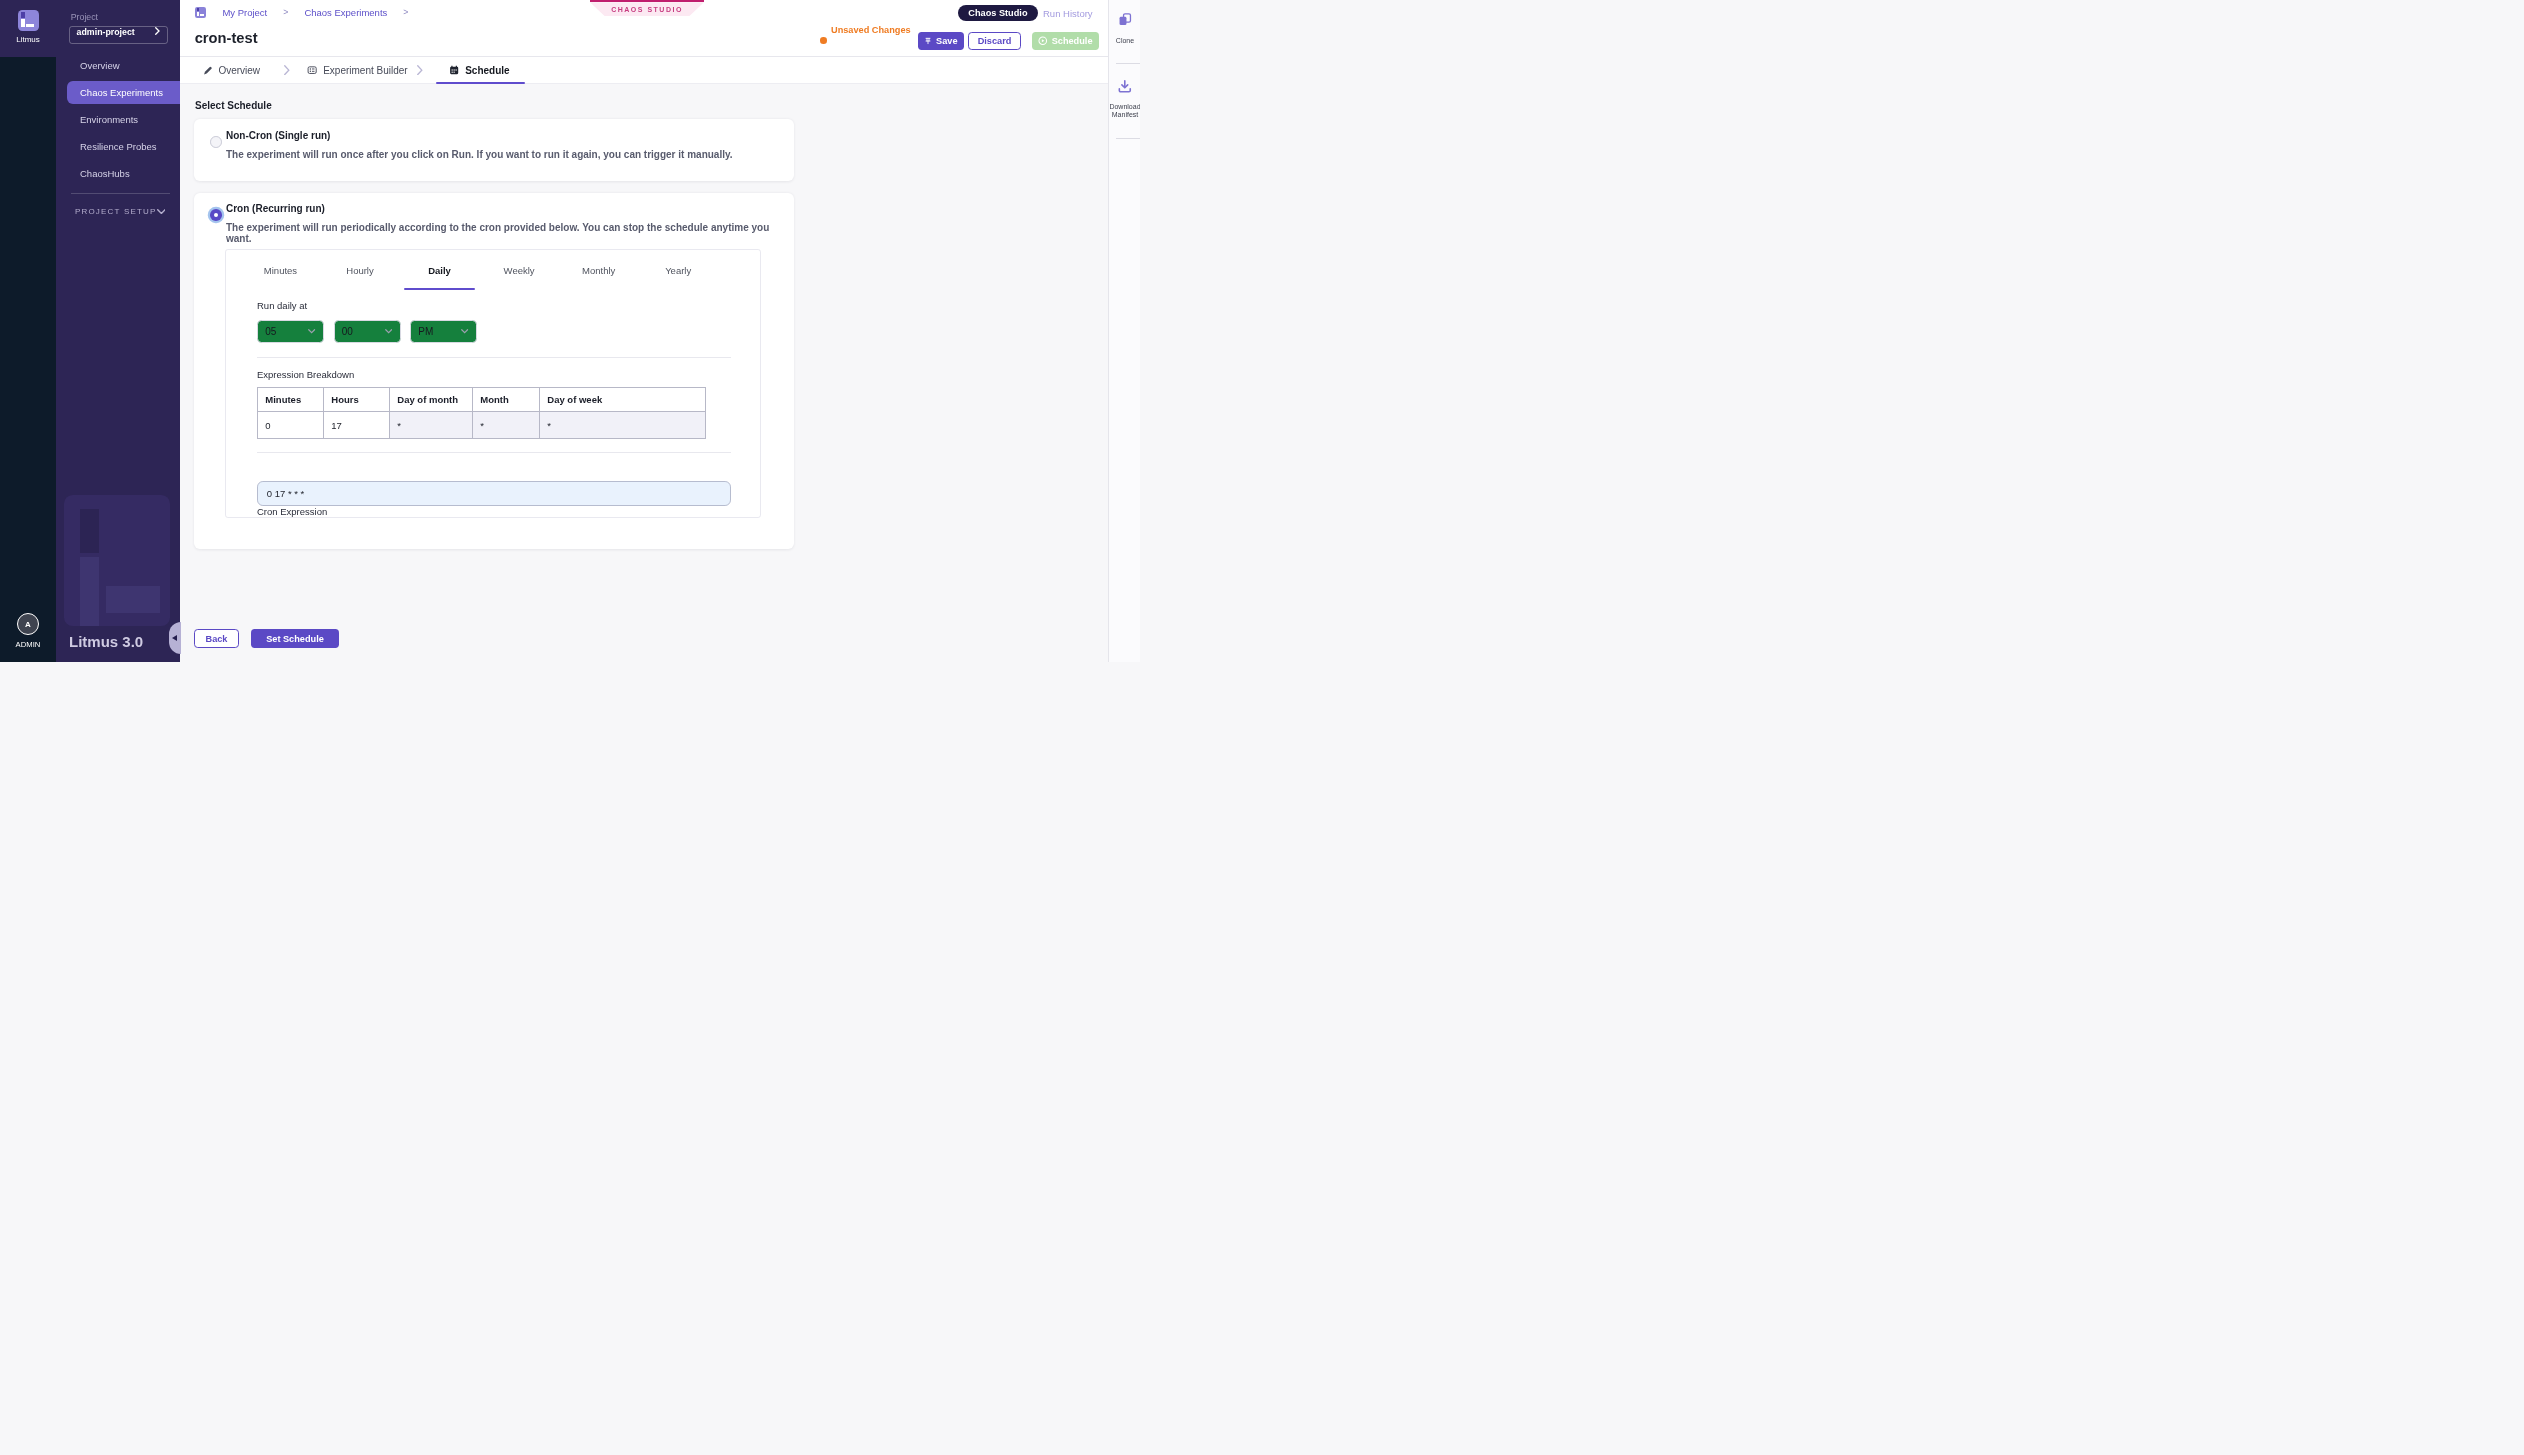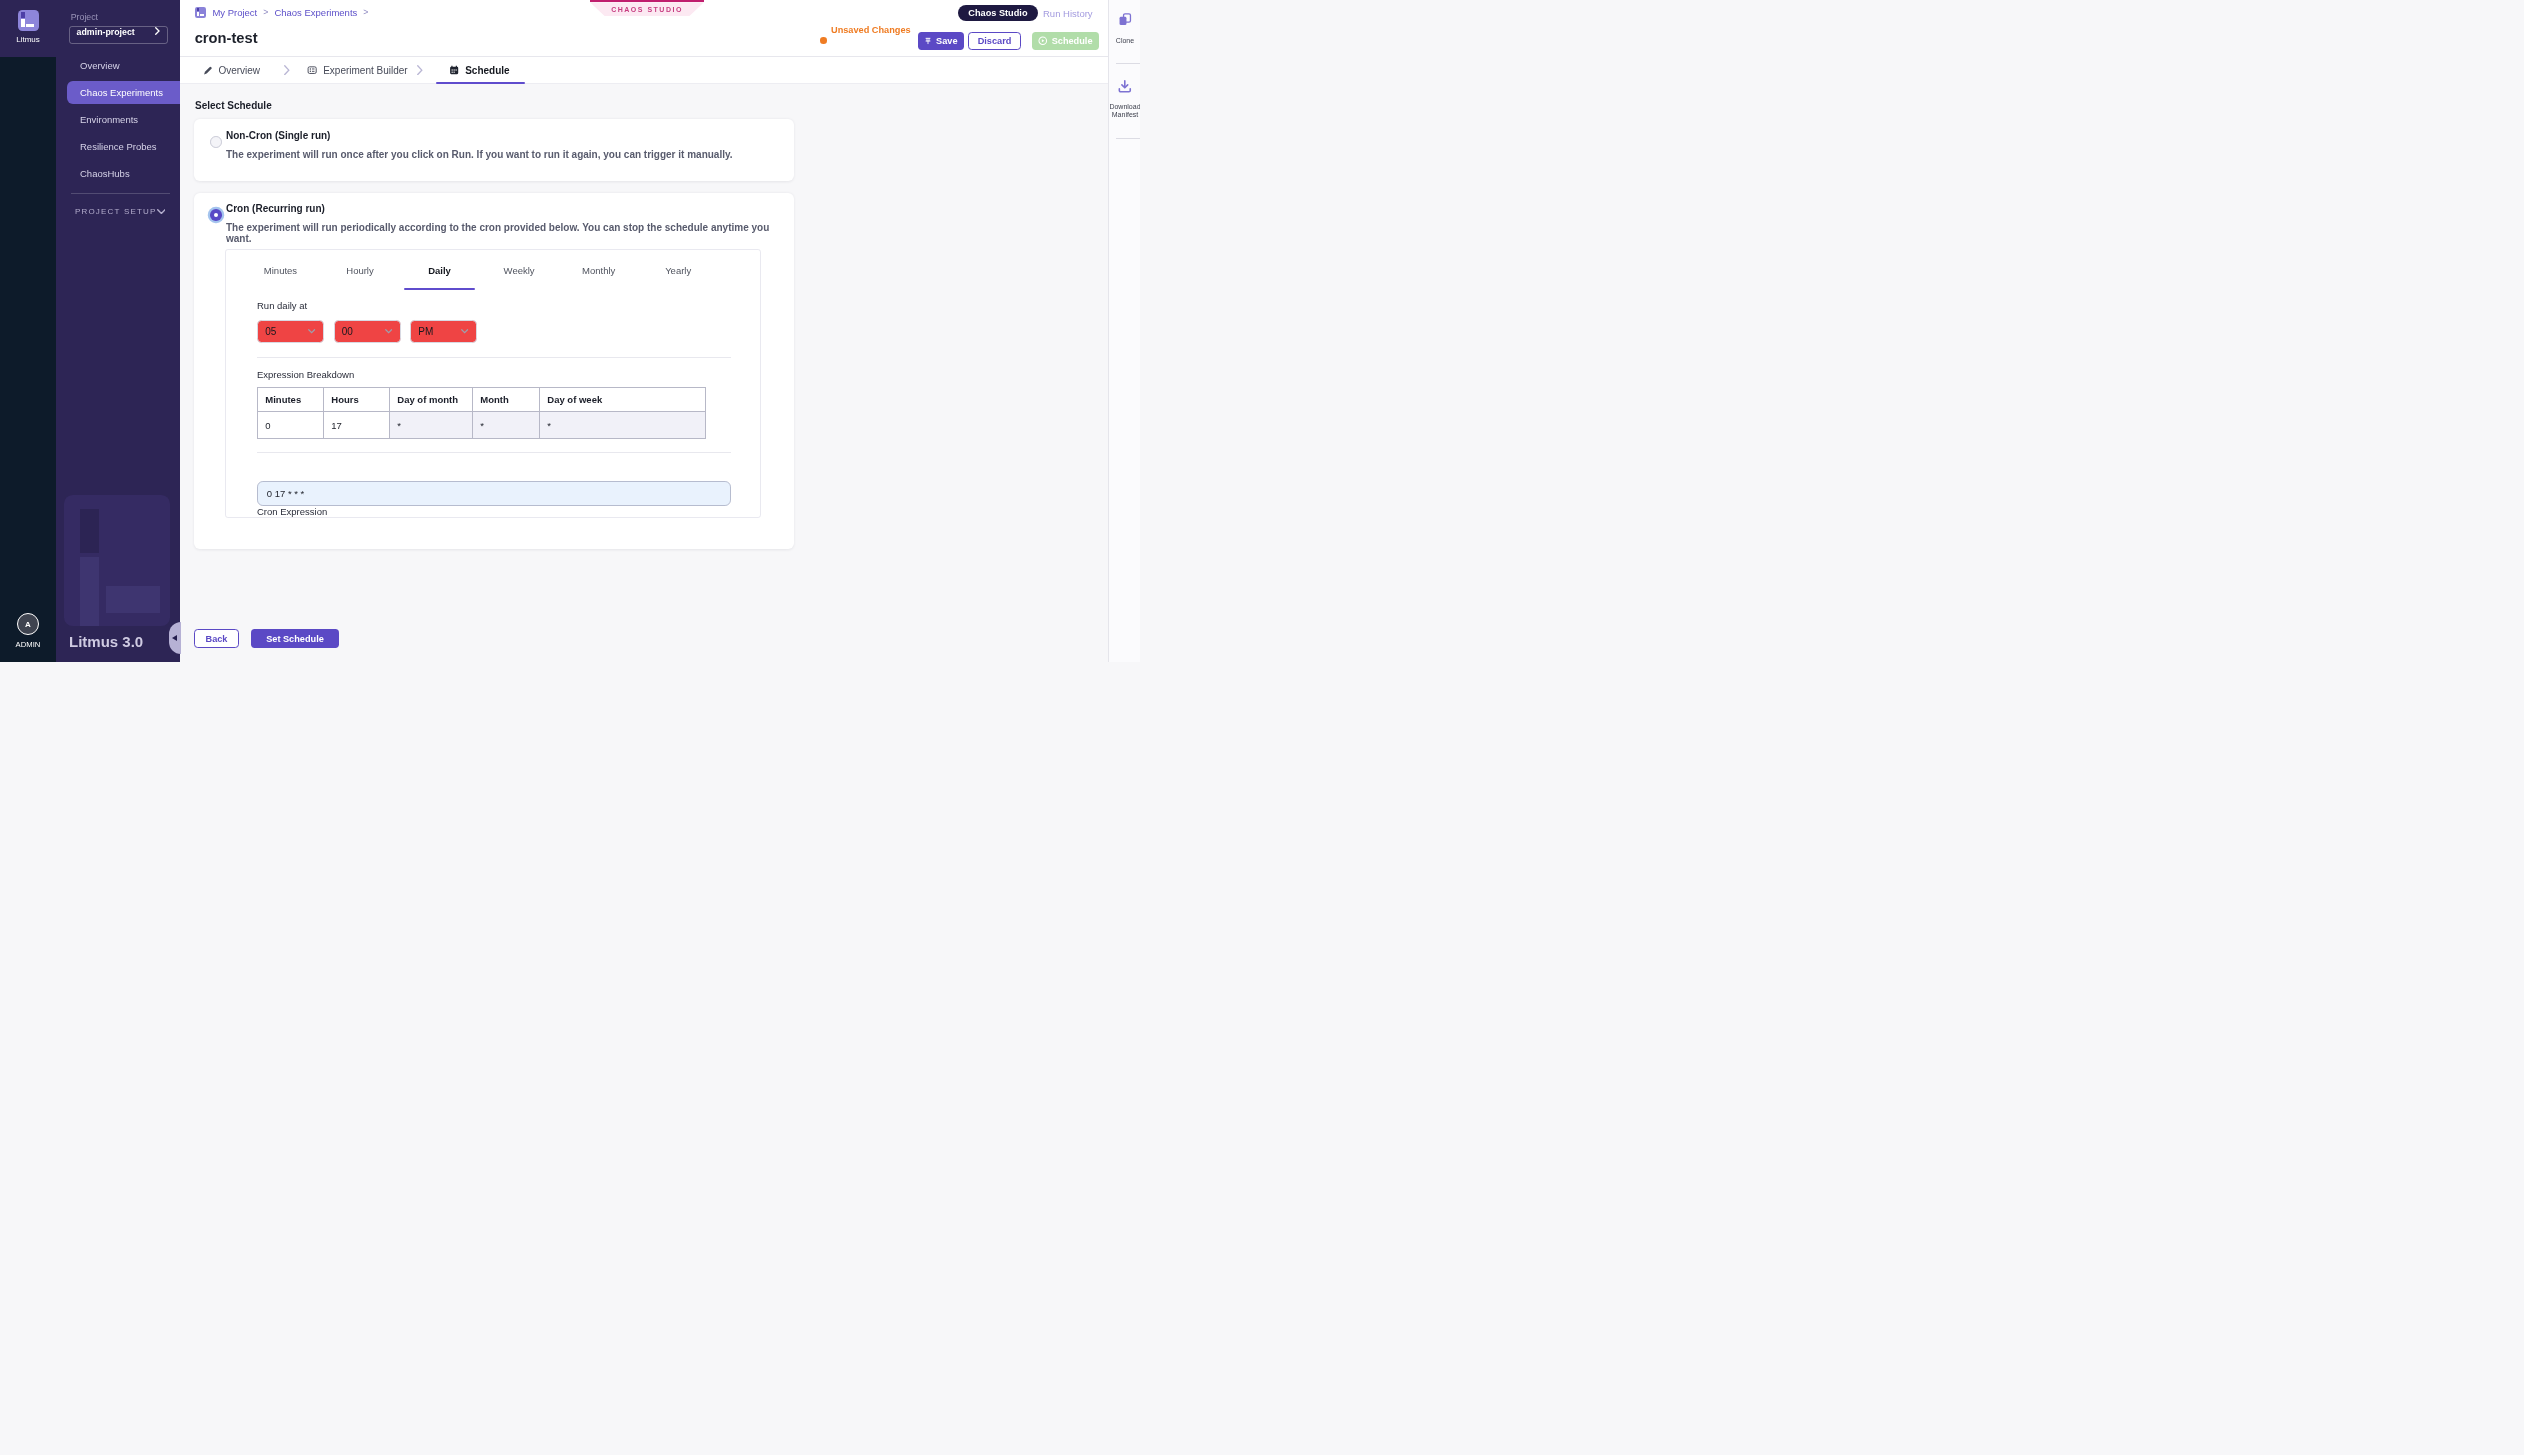--- a/index.html
+++ b/index.html
@@ -45,21 +45,21 @@
   .handle .tri{width:0;height:0;border-top:3.7px solid transparent;border-bottom:3.7px solid transparent;border-right:5.1px solid #241d4e;}
 
   
   .right-rail{position:absolute;left:1108px;top:0;width:32px;height:662px;background:#fbfbfd;border-left:0.7px solid #e5e5eb;}
   .rr-icon{position:absolute;left:0;width:32px;display:flex;justify-content:center;cursor:pointer;}
   .rr-label{position:absolute;left:0;width:32px;text-align:center;font-size:7px;color:#3c3f4c;line-height:8px;}
   .rr-div{position:absolute;left:6.6px;width:26px;height:0.7px;background:#dcdce4;}
 
   
   .header{position:absolute;left:180px;top:0;width:928px;height:57px;background:#fff;border-bottom:0.7px solid #e7e7ed;}
-  .crumbs{position:absolute;left:14.7px;top:6.6px;display:flex;align-items:center;gap:6px;font-size:9.5px;}
+  .crumbs{position:absolute;left:14.7px;top:6.6px;display:flex;align-items:center;gap:16px;font-size:9.5px;}
   .crumb-link{color:#5d50c9;cursor:pointer;}
   .crumb-sep{color:#8d87c0;font-size:8.8px;}
   .tile{width:11.7px;height:11.7px;border-radius:2.2px;background:#8a82d9;position:relative;flex:none;}
   .tile i{position:absolute;left:2.2px;top:5.1px;width:2.2px;height:4.4px;background:#fff;}
   .tile:before{content:"";position:absolute;left:2.2px;top:1.5px;width:2.2px;height:2.9px;background:#4d3fa6;}
   .tile:after{content:"";position:absolute;left:5.1px;top:7.3px;width:4.4px;height:2.2px;background:#fff;}
   .ribbon{position:absolute;left:410px;top:0;width:114px;height:16px;}
   .ribbon .bar{position:absolute;left:0;top:0;width:100%;height:2.2px;background:#c01e6e;}
   .ribbon .body{position:absolute;left:0;top:2.2px;width:100%;height:14px;background:#fce9f2;
        clip-path:polygon(0 0,100% 0,87% 100%,13% 100%);display:flex;align-items:center;justify-content:center;}
@@ -94,21 +94,21 @@
   .opt-title{position:absolute;left:32px;font-size:10px;font-weight:700;color:#1b1e29;}
   .opt-desc{position:absolute;left:32px;font-size:10px;color:#585b6d;font-weight:bold;}
 
   .inner{position:absolute;left:31px;top:56px;width:536px;height:269px;border:0.7px solid #e9e9f0;border-radius:2.9px;background:#fff;}
   .ctabs{position:absolute;left:0;top:0;width:100%;height:40px;display:flex;padding:0 42px 0 14.7px;}
   .ctab{flex:1;display:flex;align-items:center;justify-content:center;position:relative;font-size:9.5px;color:#50545f;cursor:pointer;}
   .ctab.active{font-weight:700;color:#15181f;}
   .ctab.active .cu{content:"";position:absolute;left:4.4px;right:4.4px;bottom:0;height:2.2px;background:#5f4ccd;border-radius:1.5px;}
   .ilabel{position:absolute;left:31px;font-size:9.5px;color:#2a2d3a;}
   .selects{position:absolute;left:31px;top:70px;display:flex;gap:9.5px;}
-  .sel{width:67px;height:23px;border:0.7px solid #d8d9e2;border-radius:4.4px;background:#ef4444;display:flex;
+  .sel{width:67px;height:23px;border:0.7px solid #d8d9e2;border-radius:4.4px;background:#15803d;display:flex;
        align-items:center;justify-content:space-between;padding:0 7.3px;cursor:pointer;}
   .sel span{font-size:10px;color:#16181f;}
   .idiv{position:absolute;left:31px;width:474px;height:0.7px;background:#e8e8ee;}
   .xtable{position:absolute;left:31px;top:137px;width:449px;border:0.7px solid #b7b8c7;
        display:grid;grid-template-columns:66px 66px 83px 67px 165px;}
   .xc{border-right:0.7px solid #b7b8c7;padding:0 7.3px;display:flex;align-items:center;font-size:9.5px;}
   .xc:nth-child(5n){border-right:none;}
   .xh{height:24px;font-weight:700;color:#1b1e29;border-bottom:0.7px solid #b7b8c7;background:#fff;}
   .xv{height:26px;color:#23262f;}
   .xv.shade{background:#f1f1f8;}

